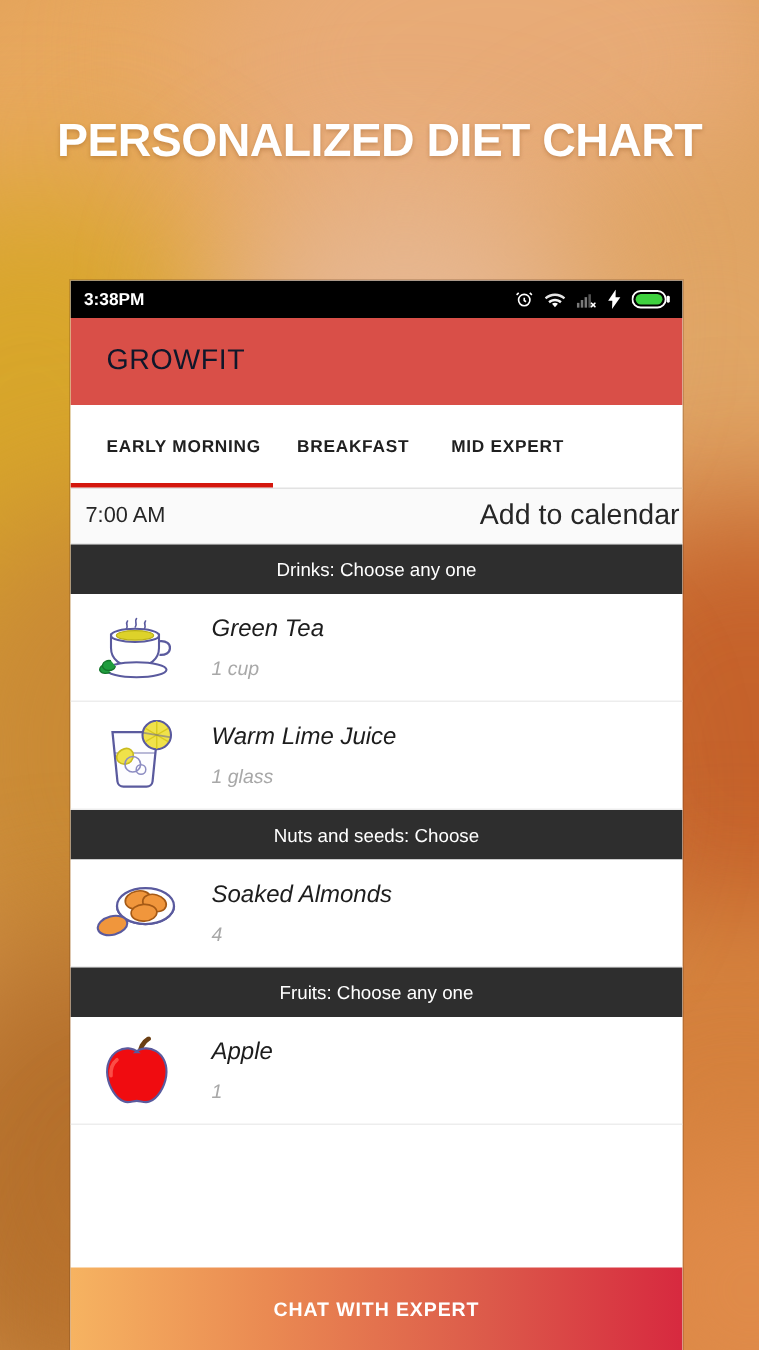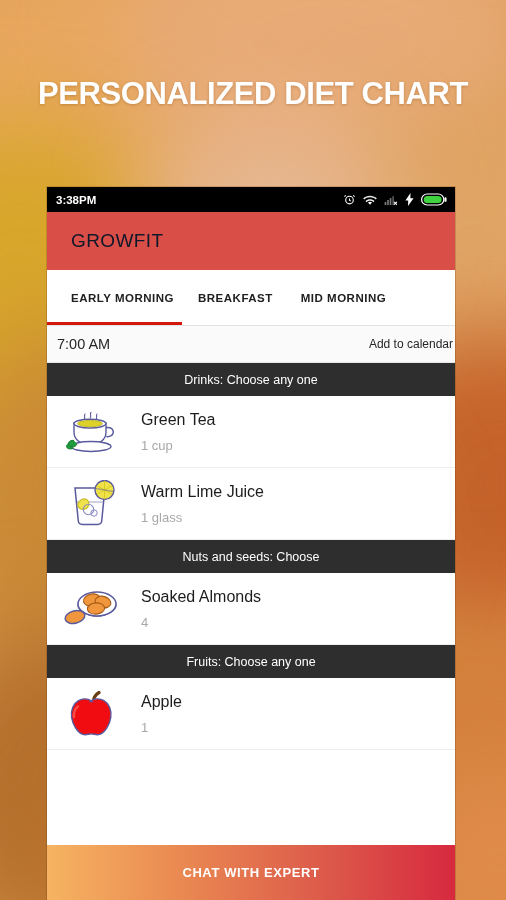--- a/index.html
+++ b/index.html
@@ -92,42 +92,42 @@
 
   
   #timerow {
     height:37px; background:#fafafa;
     display:flex; align-items:center;
     padding:0 2px 0 10px;
     border-bottom:1px solid #e8e8e8;
     color:#262626; font-size:14.5px;
   }
   #timerow .time { flex:1; }
-  #timerow .addcal { font-size:12px; color:#262626; }
+  #timerow .addcal { font-size:19px; color:#262626; }
 
   
   .section-header {
     height:33px; background:#2e2e2e; color:#ffffff;
     display:flex; align-items:center; justify-content:center;
     font-size:12.5px;
   }
 
   
   .food-row {
     height:72px; background:#ffffff;
     display:flex; align-items:center;
     padding-left:14px;
     border-bottom:1px solid #ededed;
   }
   .food-icon {
     width:62px; height:52px; flex:0 0 62px;
     display:flex; align-items:center; justify-content:center;
   }
   .food-icon svg { display:block; }
-  .food-text { padding-left:18px; }
+  .food-text { padding-left:18px;font-style:italic; }
   .food-name { font-size:16px; color:#1d1d1d; line-height:1.2; }
   .food-qty { font-size:13px; color:#a8a8a8; padding-top:8px; }
 
   #filler { background:#ffffff; flex:1; }
 
   
   #cta {
     height:55px;
     background:linear-gradient(90deg,#f6b361 0%,#ea8a52 32%,#dc5a4a 68%,#d7293f 100%);
     display:flex; align-items:center; justify-content:center;
@@ -203,21 +203,21 @@
     </span>
   </div>
 
   <div id="appbar">
     <span class="title">GROWFIT</span>
   </div>
 
   <div id="tabs">
     <div class="tab" id="tab0">EARLY MORNING</div>
     <div class="tab" id="tab1">BREAKFAST</div>
-    <div class="tab" id="tab2">MID MORNING</div>
+    <div class="tab" id="tab2">MID EXPERT</div>
     <div id="tabindicator"></div>
   </div>
 
   <div id="timerow">
     <span class="time">7:00 AM</span>
     <span class="addcal">Add to calendar</span>
   </div>
 
   <div class="section-header">Drinks: Choose any one</div>
 

